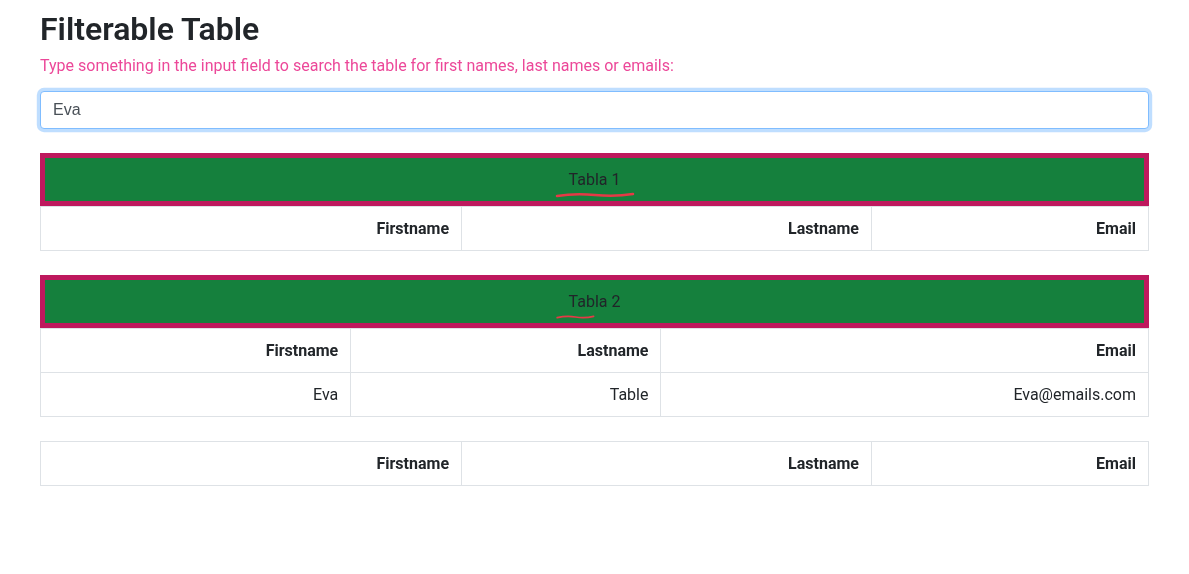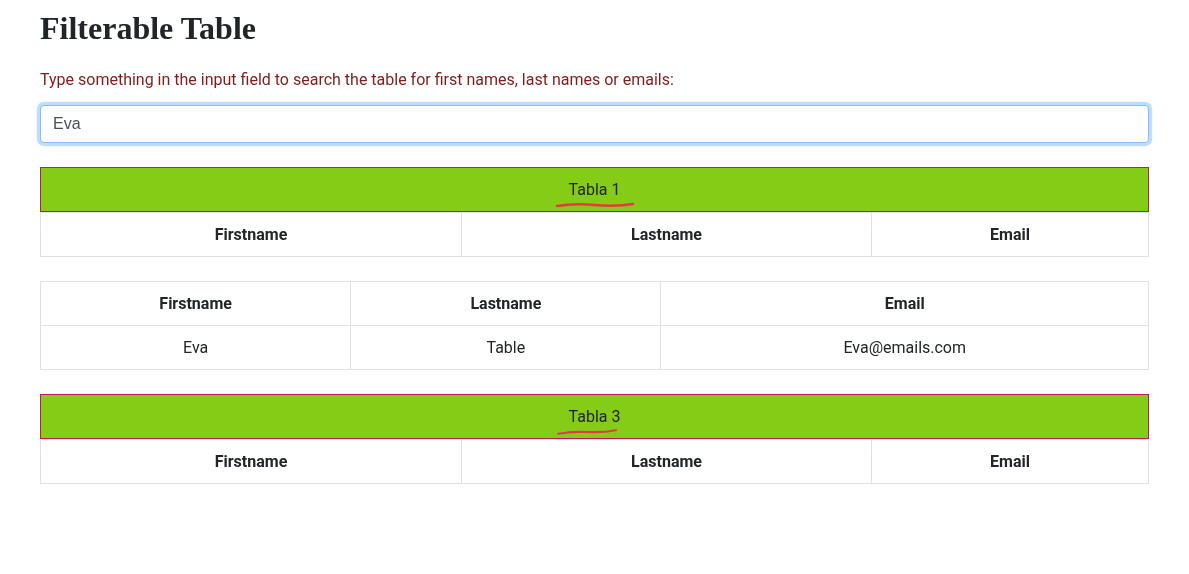--- a/index.html
+++ b/index.html
@@ -9,28 +9,27 @@
       font-family: -apple-system, BlinkMacSystemFont, "Segoe UI", Roboto, "Helvetica Neue", Arial, sans-serif;
       margin: 0;
       padding: 0 40px;
       color: #212529;
       background: #fff;
     }
     h2 {
       font-size: 2rem;
       font-weight: 600;
       margin-top: 10px;
-      margin-bottom: 23px;
-      font-family: Liberation Serif, serif;
+      margin-bottom: 8px;
     }
     p.lead {
       font-size: 1rem;
       margin-top: 0;
       margin-bottom: 16px;
-      color: #7f1d1d;
+      color: #ec4899;
     }
     .form-control {
       display: block;
       width: 100%;
       padding: 0.375rem 0.75rem;
       font-size: 1rem;
       line-height: 1.5;
       color: #495057;
       background-color: #fff;
       border: 1px solid #ced4da;
@@ -46,29 +45,29 @@
       margin-top: 24px;
       margin-bottom: 1rem;
       border-collapse: collapse;
       background-color: transparent;
     }
     caption {
       caption-side: top;
       text-align: center;
       padding: 0.75rem;
       color: #212529;
-      background-color: #84cc16;
-      border: 1px solid #be185d;
+      background-color: #15803d;
+      border: 5px solid #be185d;
       position: relative;
     }
     th, td {
       padding: 0.75rem;
       vertical-align: top;
       border: 1px solid #dee2e6;
-      text-align: center;
+      text-align: right;
       font-size: 1rem;
       margin-top: 17px;
     }
     th {
       font-weight: 700;
     }
     .underline-svg {
       position: absolute;
       left: 50%;
       transform: translateX(-50%);
@@ -102,43 +101,43 @@
     <tr>
       <th style="width:38%">Firstname</th>
       <th style="width:37%">Lastname</th>
       <th>Email</th>
     </tr>
   </thead>
   <tbody></tbody>
 </table>
 
 <table>
+  <caption>
+    <span>Tabla 2</span>
+    <svg class="underline-svg" viewBox="0 0 80 8" style="width:56px; transform:translateX(-70%)">
+      <path d="M2,5 Q15,2 28,4 Q42,6 54,3"></path>
+    </svg>
+  </caption>
   <thead>
     <tr>
       <th style="width:28%">Firstname</th>
       <th style="width:28%">Lastname</th>
       <th>Email</th>
     </tr>
   </thead>
   <tbody>
     <tr>
       <td>Eva</td>
       <td>Table</td>
       <td>Eva@emails.com</td>
     </tr>
   </tbody>
 </table>
 
 <table>
-  <caption>
-    <span>Tabla 3</span>
-    <svg class="underline-svg" viewBox="0 0 80 8" style="width:70px; transform:translateX(-55%)">
-      <path d="M2,6 Q18,3 35,4 Q52,5 68,2"></path>
-    </svg>
-  </caption>
   <thead>
     <tr>
       <th style="width:38%">Firstname</th>
       <th style="width:37%">Lastname</th>
       <th>Email</th>
     </tr>
   </thead>
   <tbody></tbody>
 </table>
 

